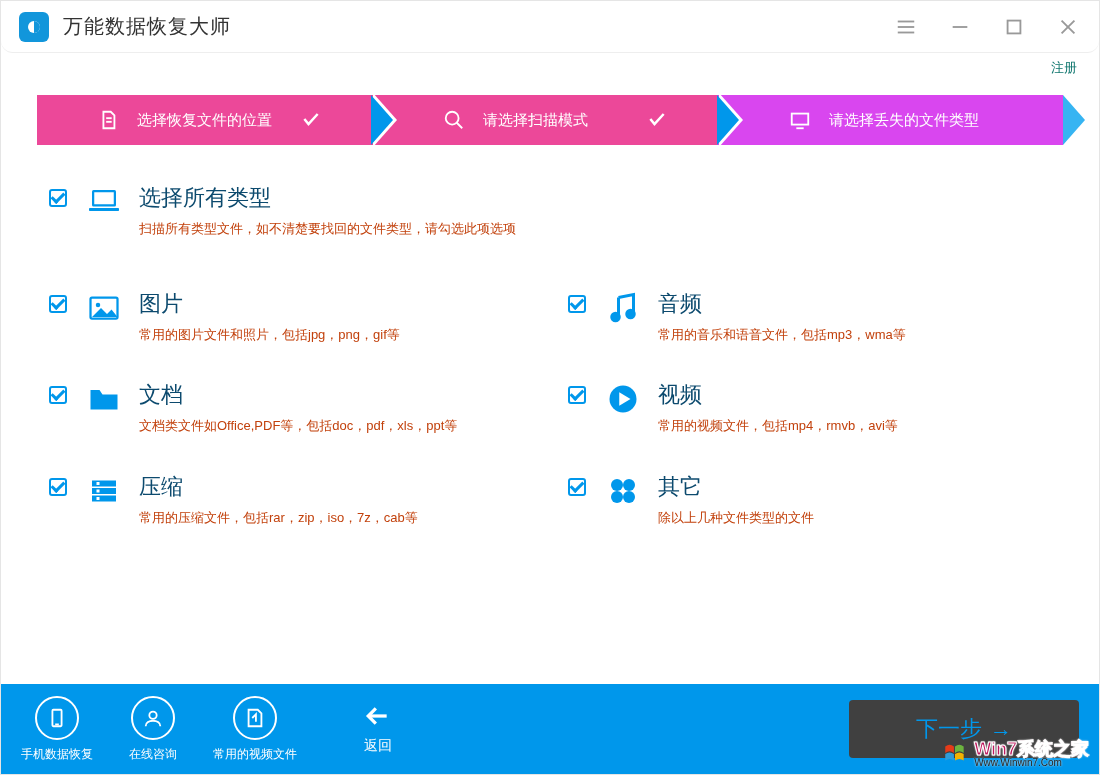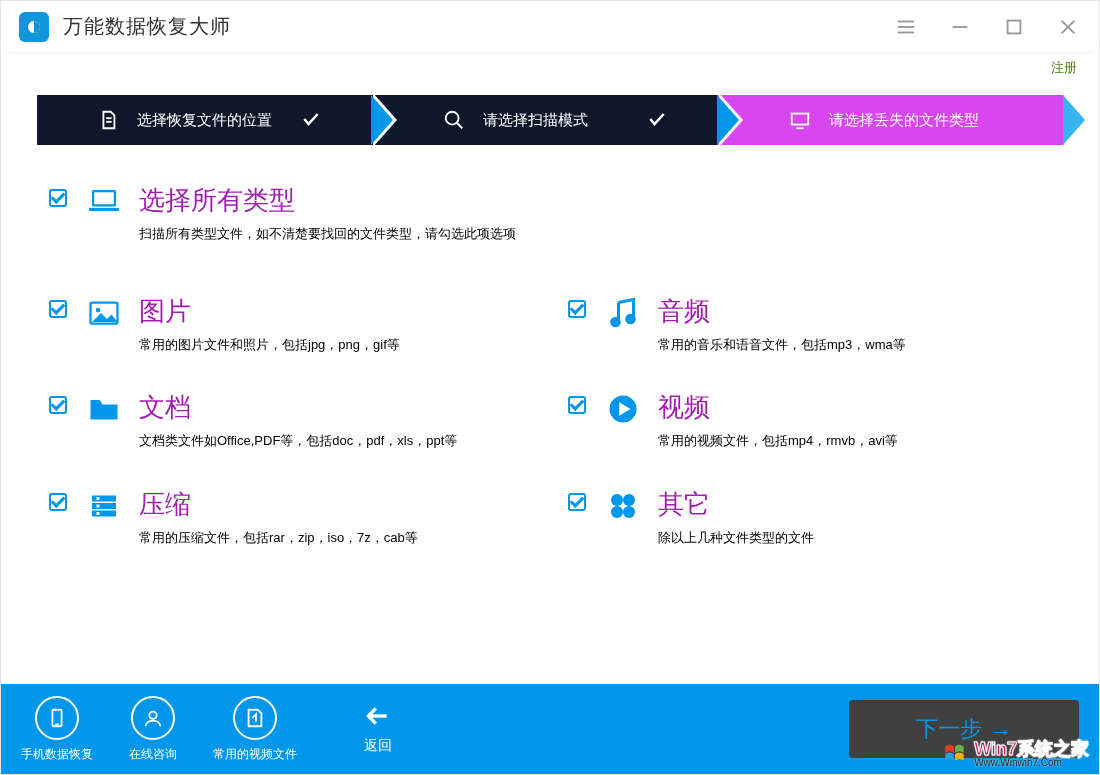--- a/index.html
+++ b/index.html
@@ -9,26 +9,26 @@
 .titlebar { height: 52px; display: flex; align-items: center; padding: 0 18px; border-bottom: 1px solid #eee; border-radius: 12px; }
 .logo-badge { width: 30px; height: 30px; border-radius: 6px; background: #1296db; display: flex; align-items: center; justify-content: center; margin-right: 14px; }
 .logo-badge svg { width: 18px; height: 18px; }
 .app-title { font-size: 20px; color: #333; font-weight: 500; letter-spacing: 1px; }
 .win-controls { margin-left: auto; display: flex; gap: 28px; align-items: center; }
 .win-controls .ctl { width: 26px; height: 26px; display: flex; align-items: center; justify-content: center; color: #999; cursor: pointer; }
 .win-controls svg { width: 22px; height: 22px; stroke: #999; stroke-width: 2; fill: none; }
 
 
 .reglink-row { height: 30px; display: flex; align-items: center; justify-content: flex-end; padding-right: 22px; }
-.reglink { color: #4d7c0f; font-size: 13px; cursor: pointer; }
+.reglink { color: #0f766e; font-size: 13px; cursor: pointer; }
 
 
 .progress-wrap { padding: 12px 36px 8px 36px; }
 .progress { height: 50px; display: flex; position: relative; }
-.step { position: relative; flex: 1; background: #0f172a; color: #fff; display: flex; align-items: center; padding-left: 60px; padding-right: 40px; font-size: 15px; }
+.step { position: relative; flex: 1; background: #ec4899; color: #fff; display: flex; align-items: center; padding-left: 60px; padding-right: 40px; font-size: 15px; }
 .step:not(:first-child) { padding-left: 72px; }
 .step .step-icon { margin-right: 18px; display: flex; align-items: center; }
 .step .step-icon svg { width: 22px; height: 22px; stroke: #fff; fill: none; stroke-width: 2; }
 .step .checkmark { margin-left: auto; padding-right: 10px; }
 .step .checkmark svg { width: 20px; height: 20px; stroke: #fff; fill: none; stroke-width: 3; }
 .step::after { content: ""; position: absolute; right: -22px; top: 0; width: 0; height: 0; border-top: 25px solid transparent; border-bottom: 25px solid transparent; border-left: 22px solid #0097eb; z-index: 2; }
 .step::before { content: ""; position: absolute; right: -26px; top: -2px; width: 0; height: 0; border-top: 27px solid transparent; border-bottom: 27px solid transparent; border-left: 24px solid #fff; z-index: 1; }
 .step:last-child::before { display:none; }
 .step.light { background: #d946ef; }
 .step.light::after { border-left-color: #36b4f2; }
@@ -36,22 +36,22 @@
 
 .options { padding: 30px 48px 10px 48px; }
 .opt-row-full { display: flex; margin-bottom: 50px; }
 .opt-grid { display: grid; grid-template-columns: 1fr 1fr; row-gap: 70px; column-gap: 40px; gap: 36px; }
 .opt { display: flex; align-items: flex-start; }
 .chk { width: 18px; height: 18px; border: 2px solid #0097eb; border-radius: 3px; margin-top: 6px; margin-right: 18px; position: relative; cursor: pointer; flex-shrink: 0; }
 .chk.on::after { content: ""; position: absolute; left: 3px; top: -1px; width: 5px; height: 10px; border: solid #0097eb; border-width: 0 3px 3px 0; transform: rotate(45deg); }
 .opt-icon { width: 38px; height: 38px; margin-right: 16px; display: flex; align-items: center; justify-content: center; flex-shrink: 0; }
 .opt-icon svg { width: 36px; height: 36px; fill: #0097eb; }
 .opt-texts { flex: 1; }
-.opt-title { font-size: 26px; color: #a21caf; font-weight: 500; margin-bottom: 6px; }
-.opt-desc { font-size: 13px; color: #000000; line-height: 1.5; }
+.opt-title { font-size: 22px; color: #0c4a6e; font-weight: 500; margin-bottom: 6px; }
+.opt-desc { font-size: 13px; color: #c2410c; line-height: 1.5; }
 
 
 .bottom { position: absolute; left: 0; right: 0; bottom: 0; height: 90px; background: #0097eb; display: flex; align-items: center; padding: 0 20px; }
 .bot-item { display: flex; flex-direction: column; align-items: center; color: #fff; font-size: 12px; margin-right: 36px; cursor: pointer; }
 .bot-icon-circle { width: 44px; height: 44px; border: 2px solid #fff; border-radius: 50%; display: flex; align-items: center; justify-content: center; margin-bottom: 6px; }
 .bot-icon-circle svg { width: 22px; height: 22px; stroke: #fff; fill: none; stroke-width: 2; }
 .bot-back { display: flex; flex-direction: column; align-items: center; color: #fff; font-size: 14px; margin-left: 30px; cursor: pointer; }
 .bot-back svg { width: 30px; height: 26px; stroke: #fff; fill: none; stroke-width: 3; margin-bottom: 8px; }
 .next-btn { margin-left: auto; background: #404040; color: #0097eb; height: 58px; width: 230px; border-radius: 4px; font-size: 22px; display: flex; align-items: center; justify-content: center; cursor: pointer; }
 

